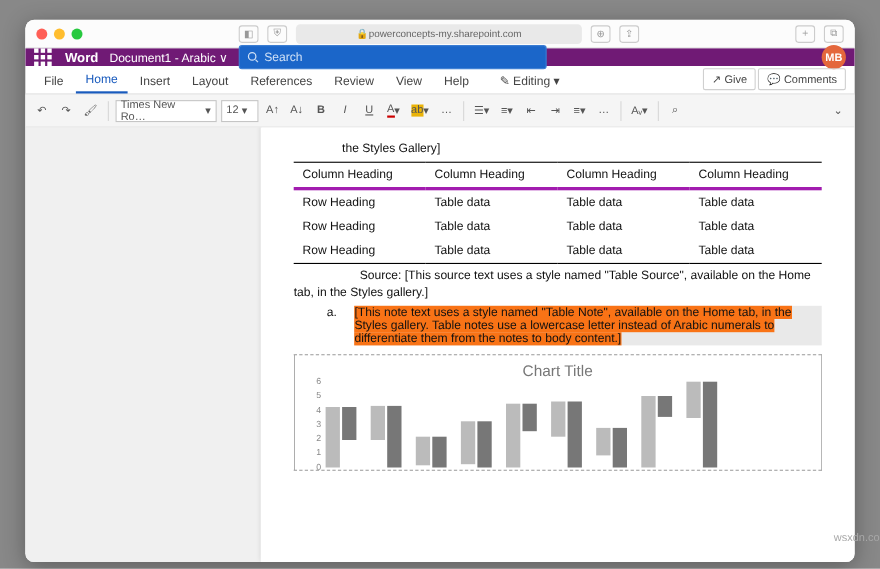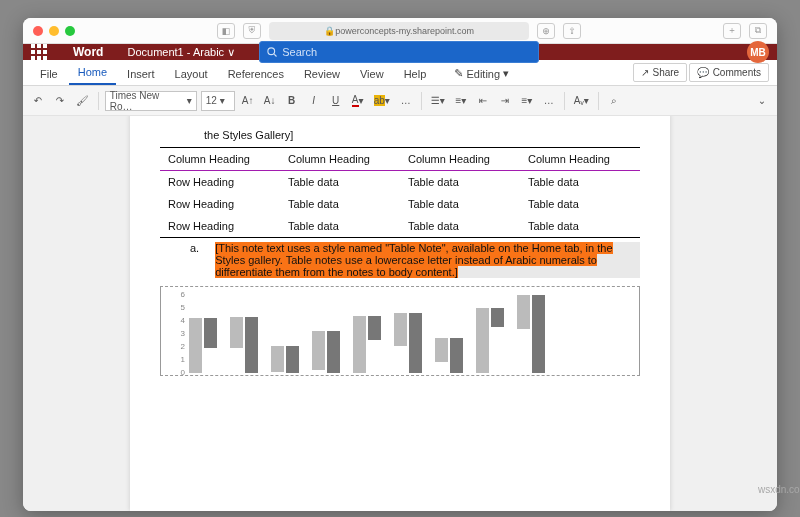--- a/index.html
+++ b/index.html
@@ -5,45 +5,45 @@
 *{box-sizing:border-box;margin:0;padding:0;font-family:-apple-system,"Segoe UI",Arial,sans-serif}
 body{background:#888;width:800px;height:517px;overflow:hidden}
 .window{position:absolute;top:18px;left:23px;width:754px;height:493px;background:#fff;border-radius:8px;box-shadow:0 4px 20px rgba(0,0,0,.3);overflow:hidden;display:flex;flex-direction:column}
 .titlebar{height:26px;background:#fcfcfc;border-bottom:1px solid #e0e0e0;display:flex;align-items:center;padding:0 10px;gap:8px}
 .dots{display:flex;gap:6px}
 .dot{width:10px;height:10px;border-radius:50%}
 .d-r{background:#ff5f56}.d-y{background:#ffbd2e}.d-g{background:#27c93f}
 .tb-center{flex:1;display:flex;justify-content:center;gap:8px;align-items:center}
 .url-pill{background:#e9e9e9;border-radius:4px;height:18px;width:260px;display:flex;align-items:center;justify-content:center;font-size:9px;color:#666}
 .tb-btn{width:18px;height:16px;border:1px solid #ccc;border-radius:3px;display:flex;align-items:center;justify-content:center;font-size:9px;color:#999}
-.header{height:16px;background:#7f1d1d;display:flex;align-items:center;padding:0 8px;gap:24px;color:#fff}
+.header{height:16px;background:#701a75;display:flex;align-items:center;padding:0 8px;gap:10px;color:#fff}
 .app-menu{width:18px;display:grid;grid-template-columns:repeat(3,4px);grid-gap:2px}
 .app-menu span{width:4px;height:4px;background:#fff}
 .app-name{font-size:12px;font-weight:600}
 .doc-name{font-size:11px}
 .search-wrap{flex:1;display:flex;justify-content:flex-start}
 .search{background:#1b66c9;border:1px solid #3a7dd4;border-radius:3px;height:22px;width:280px;display:flex;align-items:center;padding:0 6px;font-size:11px;color:#cfe0f6}
 .search svg{margin-right:4px}
 .avatar{width:22px;height:22px;border-radius:50%;background:#e4673c;font-size:10px;display:flex;align-items:center;justify-content:center;font-weight:600}
 .ribbon-tabs{height:26px;border-bottom:1px solid #d8d8d8;display:flex;align-items:end;padding:0 8px;gap:2px;font-size:11px}
 .rtab{padding:5px 9px;color:#444;cursor:pointer}
 .rtab.active{color:#185abd;border-bottom:2px solid #185abd;font-weight:400}
 .rtab.edit{margin-left:8px;display:flex;align-items:center;gap:3px}
 .rtab-spacer{flex:1}
 .rbtn{border:1px solid #d0d0d0;border-radius:2px;padding:3px 7px;margin-bottom:3px;font-size:10px;color:#444;display:flex;align-items:center;gap:3px}
 .toolbar{height:30px;background:#f5f5f5;border-bottom:1px solid #e3e3e3;display:flex;align-items:center;padding:0 6px;gap:4px;font-size:10px;color:#555}
 .tbtn{height:20px;min-width:18px;padding:0 2px;display:flex;align-items:center;justify-content:center;border:1px solid transparent;border-radius:2px;cursor:pointer}
 .tsel{border:1px solid #c5c5c5;background:#fff;height:20px;padding:0 4px;display:flex;align-items:center;gap:3px;font-size:10px}
 .sep{width:1px;height:18px;background:#d8d8d8;margin:0 2px}
-.canvas{flex:1;background:#f0f0f0;overflow:hidden;display:flex;justify-content:center;position:relative}
+.canvas{flex:1;background:#f0f0f0;overflow:hidden;display:flex;justify-content:flex-end;position:relative}
 .page{width:540px;background:#fff;box-shadow:0 0 5px rgba(0,0,0,.15);padding:10px 30px;font-family:"Times New Roman",serif;font-size:11px;color:#111;margin-top:-2px}
 .page p{margin:4px 0;line-height:1.35}
 .tbl{width:100%;border-collapse:collapse;margin:4px 0}
 .tbl th,.tbl td{text-align:left;padding:5px 8px;font-weight:400;font-size:11px}
-.tbl thead th{border-top:1px solid #000;border-bottom:1px solid #a21caf}
+.tbl thead th{border-top:1px solid #000;border-bottom:3px solid #a21caf}
 .tbl tr:last-child td{border-bottom:1px solid #000}
 .note-hl{background:#e9e9e9}
 .hl{background:#f97316}
 .chart-box{border:1px solid #999;border-style:dashed solid;margin-top:8px;padding:6px 10px 2px;position:relative}
 .chart-title{text-align:center;font-size:14px;color:#777;font-family:Arial}
 .chart{height:80px;display:flex;align-items:end;gap:2px;padding-left:18px;position:relative}
 .ytick{position:absolute;left:0;font-size:8px;color:#888;width:14px;text-align:right}
 .bar{width:13px;background:#bbb}
 .bar.dk{background:#777}
 .grp{display:flex;gap:2px;margin-right:11px}
@@ -103,21 +103,21 @@
     <div class="rtab">File</div>
     <div class="rtab active">Home</div>
     <div class="rtab">Insert</div>
     <div class="rtab">Layout</div>
     <div class="rtab">References</div>
     <div class="rtab">Review</div>
     <div class="rtab">View</div>
     <div class="rtab">Help</div>
     <div class="rtab edit">✎ <span>Editing</span> ▾</div>
     <div class="rtab-spacer"></div>
-    <div class="rbtn">↗ <span>Share</span></div>
+    <div class="rbtn">↗ <span>Give</span></div>
     <div class="rbtn">💬 <span>Comments</span></div>
   </div>
 
   <div class="toolbar">
     <div class="tbtn">↶</div>
     <div class="tbtn">↷</div>
     <div class="tbtn">🖌</div>
     <div class="sep"></div>
     <div class="tsel" style="width:92px"><span>Times New Ro…</span>▾</div>
     <div class="tsel" style="width:34px"><span>12</span>▾</div>
@@ -170,25 +170,27 @@
               <td>Table data</td>
             </tr>
             <tr>
               <td>Row Heading</td>
               <td>Table data</td>
               <td>Table data</td>
               <td>Table data</td>
             </tr>
           </tbody>
       </table>
+      <p style="text-indent:60px">Source: [This source text uses a style named "Table Source", available on the Home tab, in the Styles gallery.]</p>
       <div style="display:flex;gap:16px;margin:4px 0 4px 30px">
         <span>a.</span>
         <span class="note-hl" style="flex:1"><span class="hl">[This note text uses a style named "Table Note", available on the Home tab, in the Styles gallery. Table notes use a lowercase letter instead of Arabic numerals to differentiate them from the notes to body content.]</span></span>
       </div>
       <div class="chart-box">
+        <div class="chart-title">Chart Title</div>
         <div class="chart" id="chart">
             <div class="ytick" style="bottom: -4px;">0</div>
             <div class="ytick" style="bottom: 9px;">1</div>
             <div class="ytick" style="bottom: 22px;">2</div>
             <div class="ytick" style="bottom: 35px;">3</div>
             <div class="ytick" style="bottom: 48px;">4</div>
             <div class="ytick" style="bottom: 61px;">5</div>
             <div class="ytick" style="bottom: 74px;">6</div>
             <div class="grp">
               <div class="bar" style="height: 54.6px;"></div>

